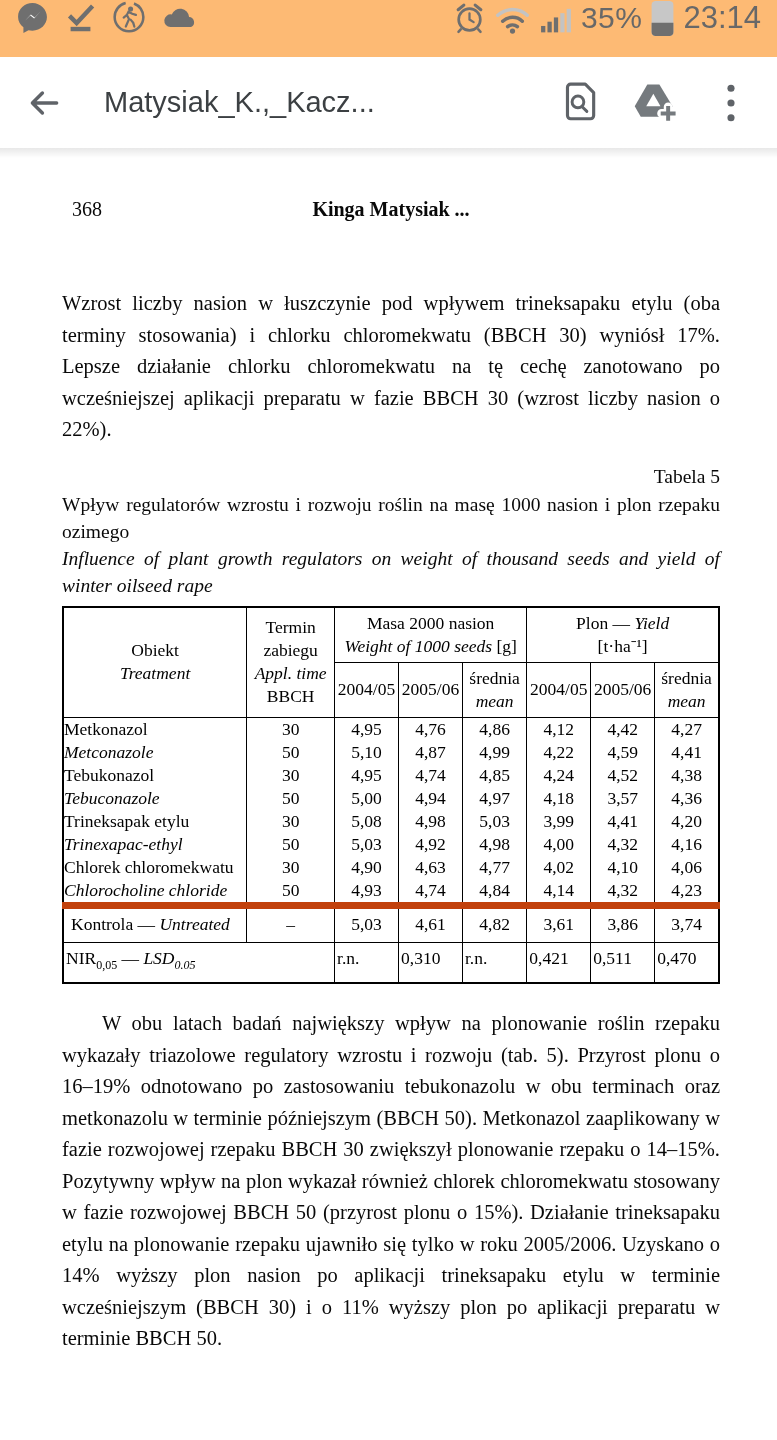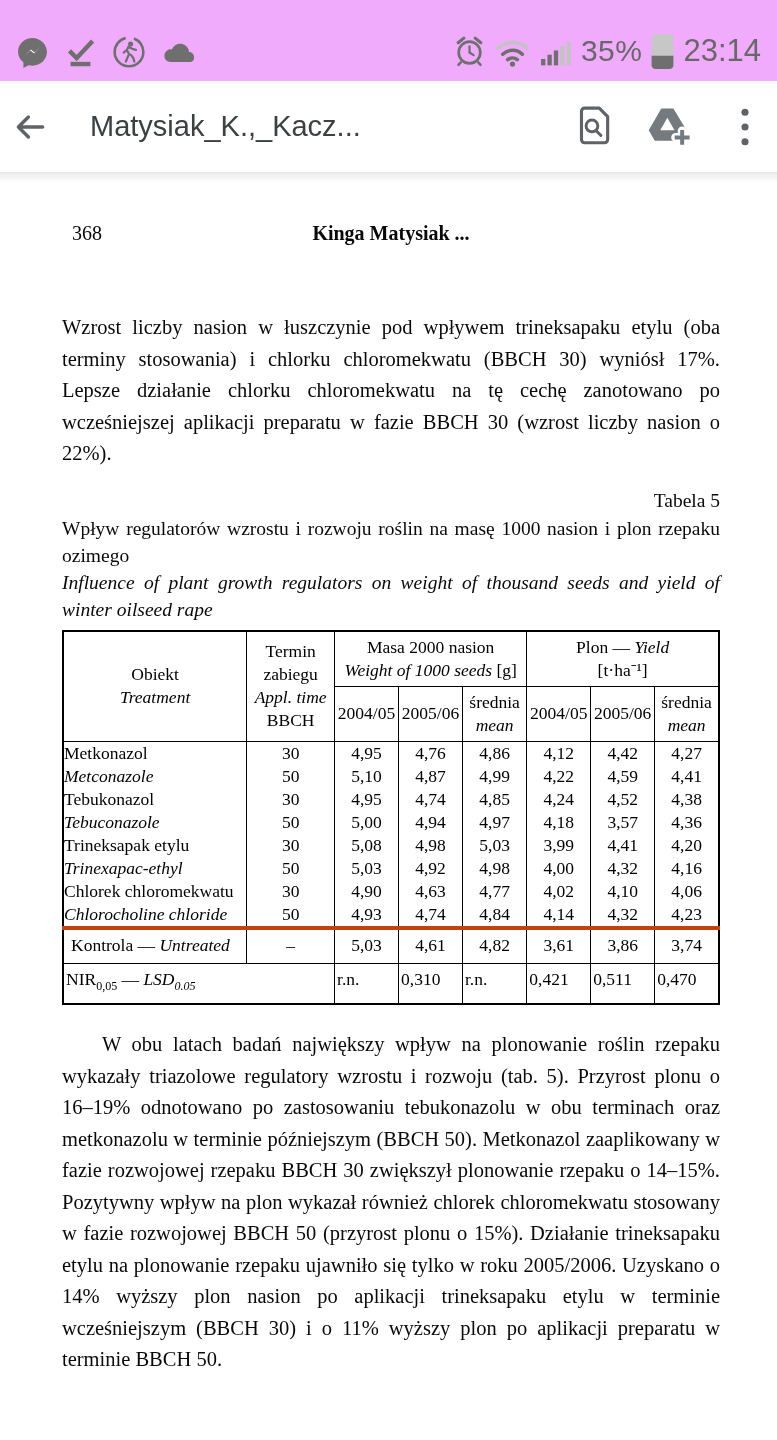--- a/index.html
+++ b/index.html
@@ -1,26 +1,26 @@
 <!DOCTYPE html>
 <html><head>
 <meta charset="utf-8">
 <style>
   html,body{margin:0;padding:0;width:777px;height:1440px;background:#fff;overflow:hidden;}
   body{font-family:"Liberation Sans",sans-serif;}
 
   
-  .status-bar{height:57px;display:flex;align-items:flex-end;padding:12px 16px;background:#f0abfc;}
+  .status-bar{height:57px;display:flex;align-items:flex-start;padding:0 16px;background:#fdba74;}
   .sb-left{display:flex;align-items:center;gap:15px;}
   .sb-right{margin-left:auto;display:flex;align-items:center;gap:9px;}
   .sb-text{font-size:30px;color:#686868;letter-spacing:.5px;}
   .sb-time{font-size:31px;color:#686868;}
 
   
-  .app-bar{height:91px;display:flex;align-items:center;padding:0 4px;background:#fff;}
+  .app-bar{height:91px;display:flex;align-items:center;padding:0 18px;background:#fff;}
   .icon-btn{width:52px;height:52px;display:flex;align-items:center;justify-content:center;border:none;background:transparent;padding:0;}
   .app-title{font-size:29px;color:#3c4043;margin-left:34px;flex:1;white-space:nowrap;overflow:hidden;}
   .app-actions{display:flex;align-items:center;gap:24px;margin-right:2px;}
   .app-shadow{height:10px;background:linear-gradient(rgba(0,0,0,0.09),rgba(0,0,0,0.0));}
 
   
   .pdf-page{padding:40px 57px 0 62px;font-family:"Liberation Serif",serif;color:#090909;}
   .run-head{position:relative;height:30px;margin-bottom:60px;font-size:20px;}
   .page-no{position:absolute;left:10px;top:0;}
   .run-title{text-align:center;font-weight:bold;}
@@ -32,21 +32,21 @@
   .it{font-style:italic;}
 
   
   table.results{width:100%;border-collapse:collapse;margin-top:7px;font-size:17.5px;line-height:23px;color:#000;
     border:2px solid #000;}
   table.results th, table.results td{border-left:1px solid #000;border-right:1px solid #000;padding:0;}
   table.results thead th{border-bottom:1px solid #000;font-weight:normal;text-align:center;vertical-align:middle;padding:4px 2px;}
   table.results thead tr.h1 th{border-top:1px solid #000;}
   td.name{padding:4px 4px 12px 7px;vertical-align:top;text-align:left;}
   td.num{padding:4px 2px 12px 2px;vertical-align:top;text-align:center;}
-  tr.control-row td{border-top:4px solid #c2410c;padding:4px 2px 6px 2px;}
+  tr.control-row td{border-top:7px solid #c2410c;padding:4px 2px 6px 2px;}
   tr.control-row td.name{padding-left:7px;}
   tr.lsd-row td{border-top:1px solid #000;padding:4px 2px 6px 2px;text-align:left;}
   sub{font-size:12px;}
 </style>
 </head>
 <body>
 
 <div class="status-bar">
   <div class="sb-left">
     <svg width="33" height="33" viewBox="0 0 32 32">

